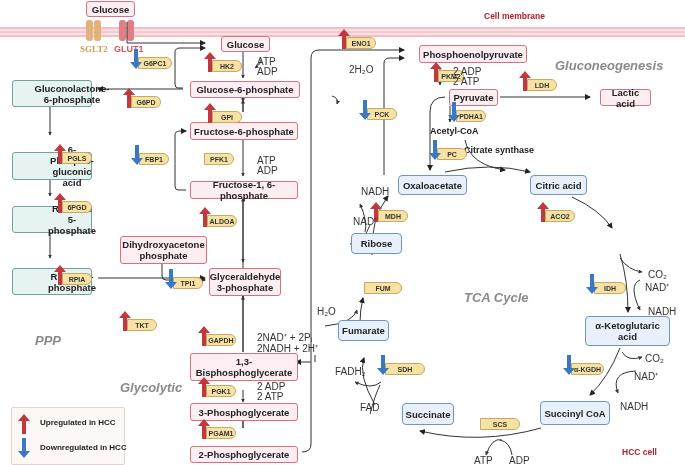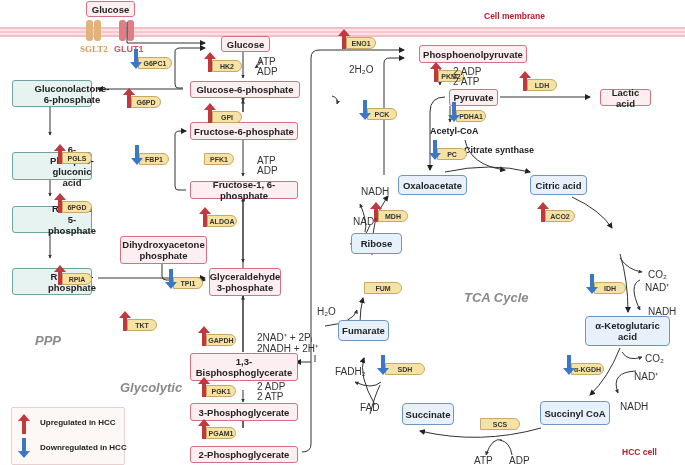--- a/index.html
+++ b/index.html
@@ -126,20 +126,21 @@
 <div class="node blue" style="left:398px;top:175px;width:69px;height:20px;">Oxaloacetate</div>
 <div class="node blue" style="left:530px;top:175px;width:57px;height:20px;">Citric acid</div>
 <div class="node blue" style="left:540px;top:401px;width:70px;height:24px;">Succinyl CoA</div>
 <div class="node blue" style="left:585px;top:316px;width:85px;height:30px;">α-Ketoglutaric acid</div>
 <div class="node blue" style="left:402px;top:403px;width:52px;height:22px;">Succinate</div>
 <div class="node blue" style="left:338px;top:320px;width:51px;height:21px;">Fumarate</div>
 <div class="node blue" style="left:351px;top:233px;width:51px;height:21px;">Ribose</div>
 
 <div class="region" style="left:35px;top:333px;">PPP</div>
 <div class="region" style="left:120px;top:380px;">Glycolytic</div>
+<div class="region" style="left:555px;top:58px;">Gluconeogenesis</div>
 <div class="region" style="left:464px;top:290px;">TCA Cycle</div>
 <div class="red" style="left:622px;top:447px;">HCC cell</div>
 
 <div id="enzymes">
       <div class="enz" style="left: 138px; top: 57px; width: 34px;">G6PC1</div>
       <div class="down" style="left: 130px; top: 49px;">
         <svg width="12" height="20" viewBox="0 0 12 20">
           <path d="M6,20 L12,13 L8,13 L8,0 L4,0 L4,13 L0,13z" fill="#3a78c6"></path>
         </svg>
       </div>

